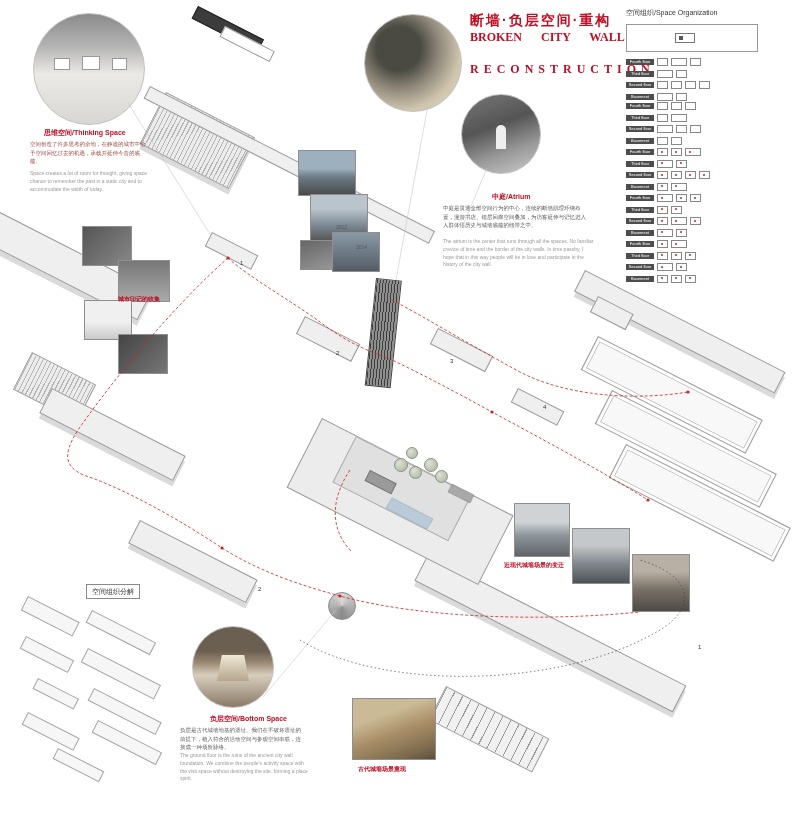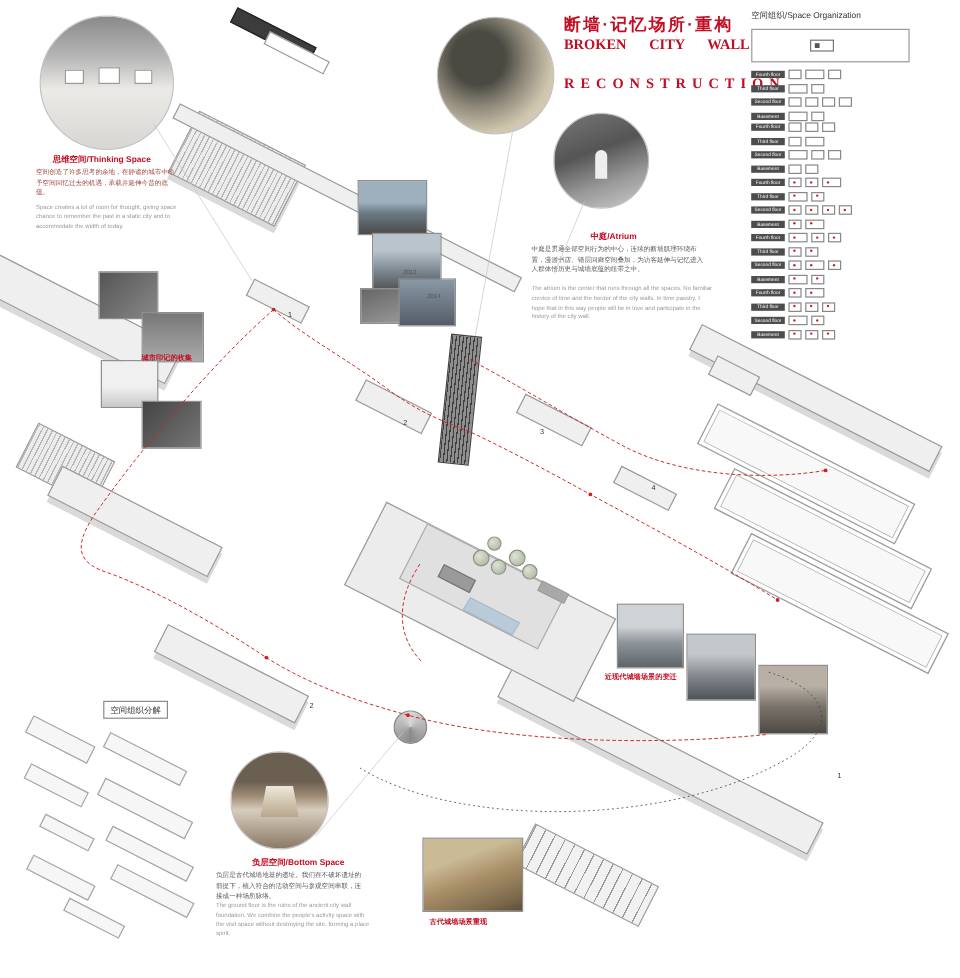--- a/index.html
+++ b/index.html
@@ -125,21 +125,21 @@
   <div class="circle" style="left:364px;top:14px;width:96px;height:96px;background:radial-gradient(circle at 35% 35%,#4a4a42 0 25%,#8d8678 45%,#cfc5ae 70%,#e6ddc8 100%);"></div>
 
   <div class="circle" style="left:461px;top:94px;width:78px;height:78px;background:linear-gradient(160deg,#777 0%,#555 40%,#999 70%,#ccc 100%);">
     <div class="abs" style="left:34px;top:30px;width:10px;height:24px;background:#eee;border-radius:5px 5px 0 0;"></div>
   </div>
 
   <div class="circle" style="left:192px;top:626px;width:80px;height:80px;background:linear-gradient(180deg,#6b5f52 30%,#9c8a74 45%,#d8cdbd 60%,#8a7a66 100%);">
     <div class="abs" style="left:24px;top:28px;width:32px;height:26px;background:linear-gradient(180deg,#efe7d8,#b6a68c);clip-path:polygon(15% 0,85% 0,100% 100%,0 100%);"></div>
   </div>
 
-  <div class="abs title-cn" style="left:470px;top:12px;">断墙·记忆场所·重构</div>
+  <div class="abs title-cn" style="left:470px;top:12px;">断墙·负层空间·重构</div>
   <div class="abs title-en ws1" style="left:470px;top:30px;">BROKEN CITY WALL</div>
   <div class="abs title-en ls3" style="left:470px;top:62px;">RECONSTRUCTION</div>
 
   <div class="abs sog-title" style="left:626px;top:8px;">空间组织/Space Organization</div>
   <div class="legend" style="left:626px;top:24px;width:130px;height:26px;">
     <span class="legend-shape">
         <i></i>
       </span>
   </div>
 

